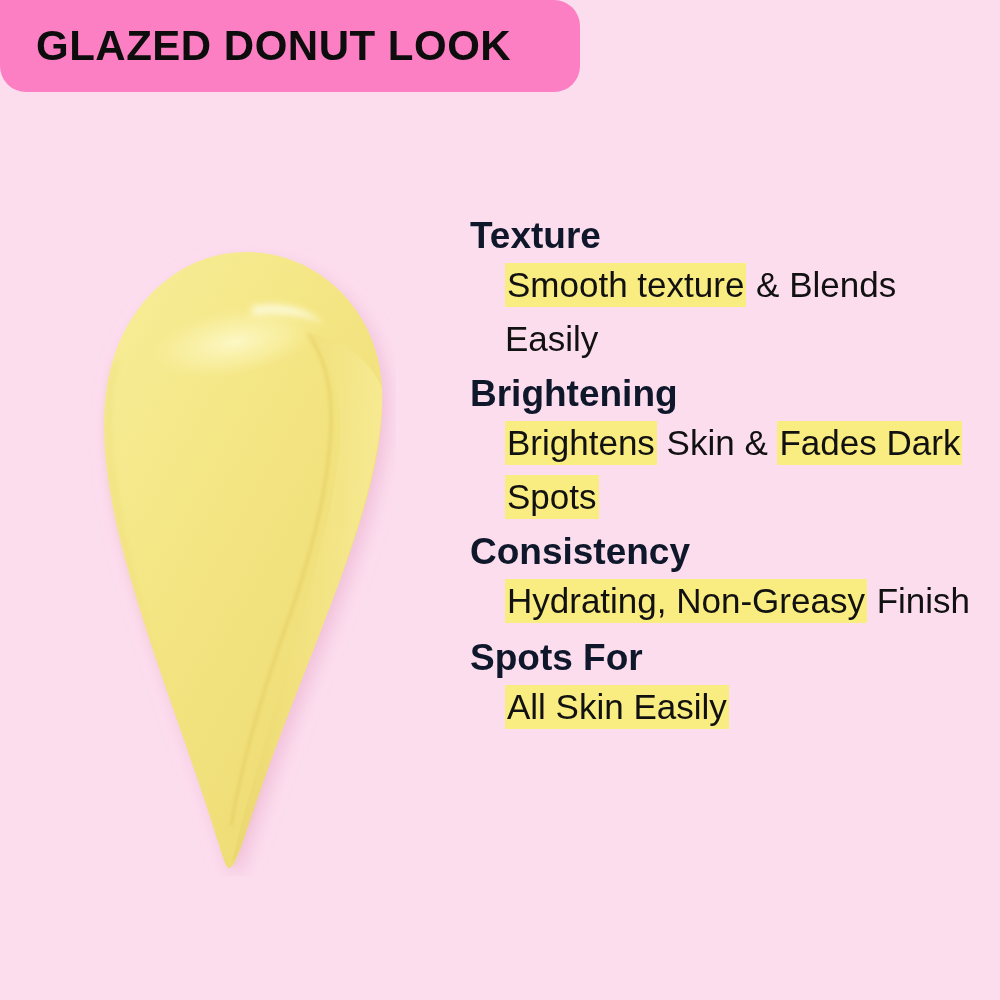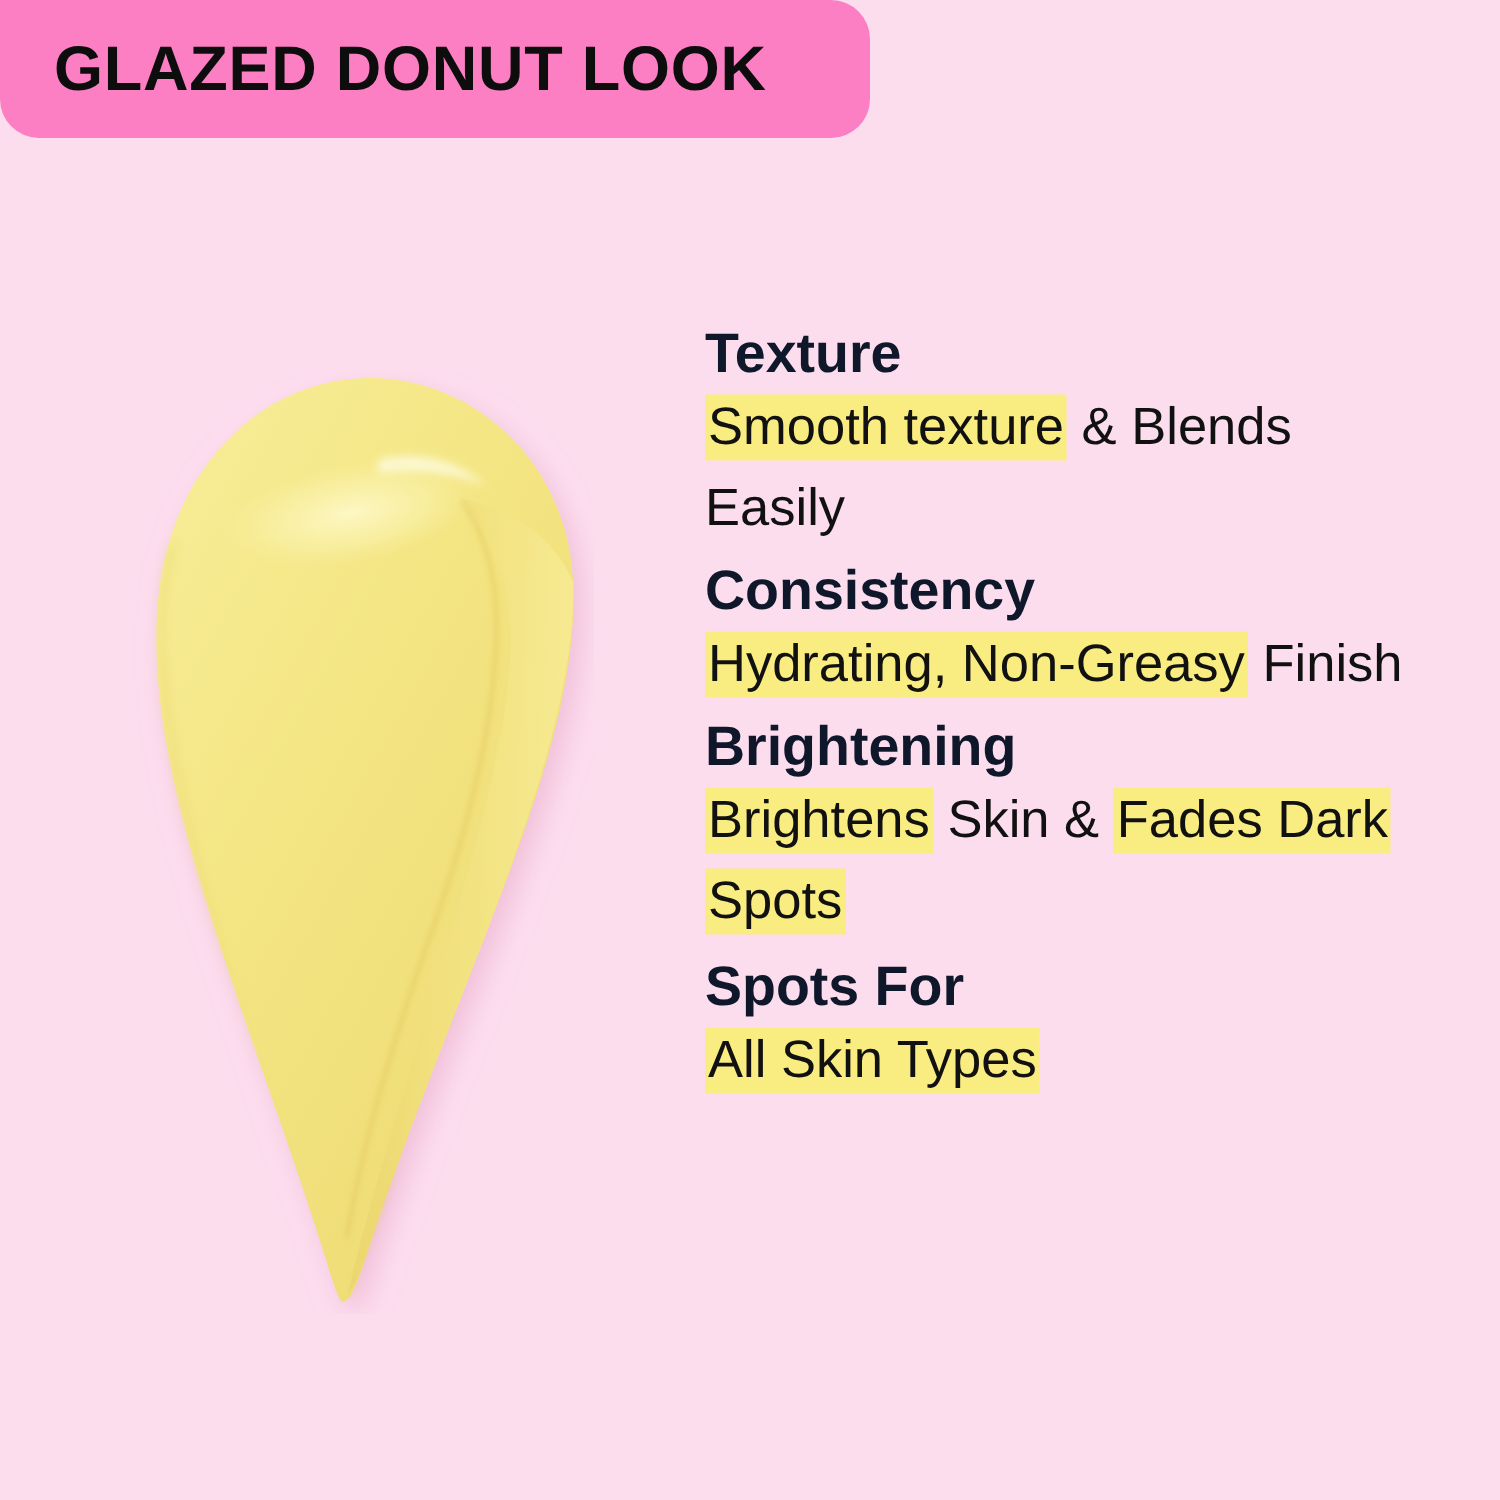--- a/index.html
+++ b/index.html
@@ -96,20 +96,21 @@
     right: -470px;
   }
 
   .feature-desc {
     font-family: "Liberation Sans", sans-serif;
     font-weight: normal;
     font-size: 35px;
     line-height: 54px;
     color: #111111;
     max-width: 480px;
+    margin-left: 35px;
   }
   .feature-desc .hl {
     background: #f9ec80;
     box-decoration-break: clone;
     -webkit-box-decoration-break: clone;
     padding: 2px 2px 3px 2px;
   }
 
   
   #block-texture { margin-top: 0; }
@@ -204,44 +205,44 @@
     <div class="feature-block" id="block-texture">
       <div class="feature-head-row">
         <span class="feature-head">Texture</span>
         <span class="rule-line" style="left: 132.922px; right: -470px; bottom: 9px; z-index: -1;"></span>
       </div>
       <div class="feature-desc">
         <span class="hl">Smooth texture</span><span> &amp; Blends Easily</span>
       </div>
     </div>
 
+    <div class="feature-block" id="block-brightening">
+      <div class="feature-head-row">
+        <span class="feature-head">Brightening</span>
+        <span class="rule-line" style="left: 209.594px; right: -470px; bottom: 9px; z-index: -1;"></span>
+      </div>
+      <div class="feature-desc">
+        <span class="hl">Brightens</span><span> Skin &amp; </span><span class="hl">Fades Dark Spots</span>
+      </div>
+    </div>
+
     <div class="feature-block" id="block-consistency">
       <div class="feature-head-row">
         <span class="feature-head">Consistency</span>
         <span class="rule-line" style="left: 222.016px; right: -470px; bottom: 9px; z-index: -1;"></span>
       </div>
       <div class="feature-desc">
         <span class="hl">Hydrating, Non-Greasy</span><span> Finish</span>
       </div>
     </div>
 
-    <div class="feature-block" id="block-brightening">
-      <div class="feature-head-row">
-        <span class="feature-head">Brightening</span>
-        <span class="rule-line" style="left: 209.594px; right: -470px; bottom: 9px; z-index: -1;"></span>
-      </div>
-      <div class="feature-desc">
-        <span class="hl">Brightens</span><span> Skin &amp; </span><span class="hl">Fades Dark Spots</span>
-      </div>
-    </div>
-
     <div class="feature-block" id="block-great-for">
       <div class="feature-head-row">
         <span class="feature-head">Spots For</span>
         <span class="rule-line" style="left: 168.547px; right: -470px; bottom: 9px; z-index: -1;"></span>
       </div>
       <div class="feature-desc">
-        <span class="hl">All Skin Types</span>
+        <span class="hl">All Skin Easily</span>
       </div>
     </div>
 
   </div>
 </div>
 
 </body></html>

